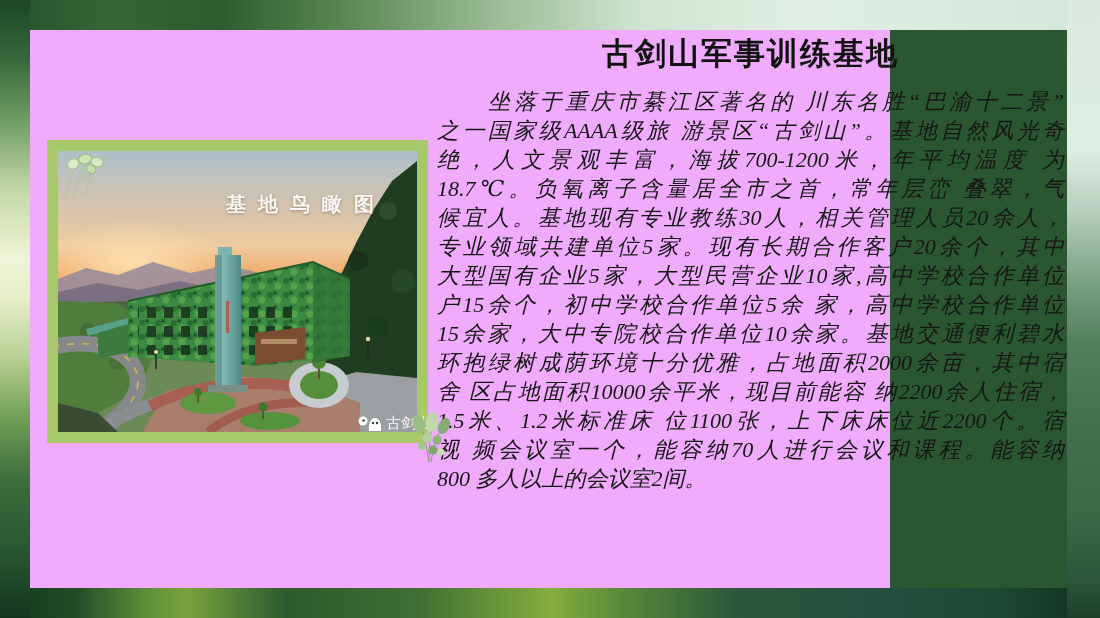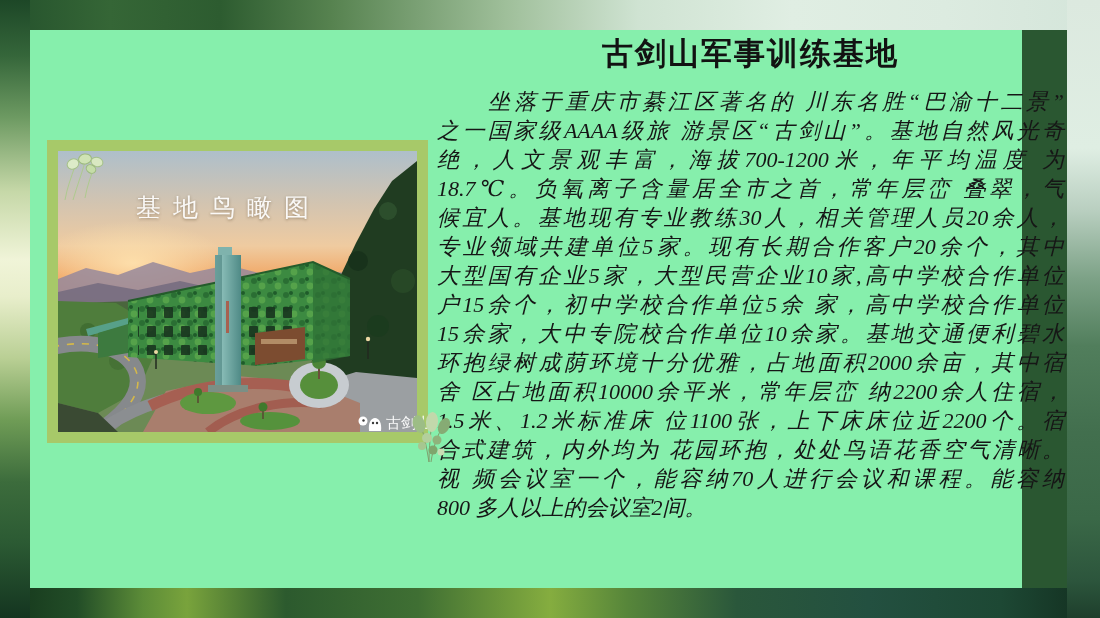--- a/index.html
+++ b/index.html
@@ -11,38 +11,38 @@
   .edge-top{left:0;top:0;width:1100px;height:30px;
     background:linear-gradient(to right,#24512c 0%,#356636 10%,#2d5c30 20%,#56824f 30%,#9fbf9a 46%,#cfe3d2 58%,#e0eee3 72%,#dcebe0 86%,#d4e5da 100%);}
   .edge-bottom{left:0;top:588px;width:1100px;height:30px;
     background:linear-gradient(to right,#14351b 0%,#224d27 7%,#5c8c38 13%,#79a33c 17%,#2c5a2e 26%,#3f6f33 38%,#85ad3f 50%,#57863a 57%,#2a573b 67%,#235040 79%,#1d4834 91%,#122d1e 100%);}
   .edge-left{left:0;top:0;width:30px;height:618px;
     background:linear-gradient(to bottom,#1d4727 0%,#35663a 9%,#6d9a62 19%,#c6d8a8 31%,#f0f4d8 42%,#e8eecb 48%,#b9cf94 58%,#6f9c56 68%,#3c6c3c 78%,#2b5a33 88%,#143520 100%);}
   .edge-right{left:1067px;top:0;width:33px;height:618px;
     background:linear-gradient(to bottom,#dce9df 0%,#dfeee3 24%,#b9cfc0 34%,#7da287 45%,#517e5c 56%,#426f4e 70%,#3a6847 84%,#2c553c 94%,#1e3f2c 100%);}
 
   
-  .panel{position:absolute;left:30px;top:30px;width:992px;height:558px;background:#86efac;}
+  .panel{position:absolute;left:30px;top:30px;width:824px;height:558px;background:#f0abfc;padding-left:36px;}
 
   .title{position:absolute;left:407px;top:3px;width:627px;text-align:center;
          font-family:"Liberation Sans","DejaVu Sans",sans-serif;
          font-weight:bold;font-size:31px;color:#121212;letter-spacing:2px;white-space:nowrap;}
 
   .bodytext{position:absolute;left:407px;top:57px;width:627px;color:#161616;}
   .bodytext .line{height:29px;line-height:29px;font-size:22px;
          text-align:justify;text-align-last:justify;white-space:nowrap;overflow:visible;font-style:italic;}
   .bodytext .line-last{text-align-last:left;}
 
   
   .photo-frame{position:absolute;left:17px;top:110px;width:359px;height:281px;
                border:11px solid #a7c969;background:#cfe0b6;}
   .photo-frame svg.scene{display:block;}
-  .photo-caption{position:absolute;left:78px;top:40px;width:250px;text-align:left;
-                 color:rgba(255,255,255,.92);font-size:25px;letter-spacing:12px;
-                 text-shadow:0 1px 3px rgba(80,60,30,.45);white-space:nowrap;}
+  .photo-caption{position:absolute;left:78px;top:40px;width:250px;text-align:right;
+                 color:rgba(255,255,255,.92);font-size:20px;letter-spacing:12px;
+                 text-shadow:0 1px 3px rgba(80,60,30,.45);white-space:nowrap;font-weight:bold;}
   .photo-watermark{position:absolute;left:299px;top:262px;display:flex;align-items:center;gap:3px;
                  color:rgba(255,255,255,.95);font-size:15px;white-space:nowrap;
                  font-family:"Liberation Sans","DejaVu Sans",sans-serif;}
   .leaf-decor{position:absolute;left:3px;top:1px;}
   .plant-decor{position:absolute;left:347px;top:261px;}
 </style>
 </head>
 <body>
 
 <div class="stage">
@@ -59,23 +59,22 @@
       <div class="line">　　坐落于重庆市綦江区著名的 川东名胜“巴渝十二景”</div>
       <div class="line">之一国家级AAAA级旅 游景区“古剑山”。基地自然风光奇</div>
       <div class="line">绝，人文景观丰富，海拔700-1200米，年平均温度 为</div>
       <div class="line">18.7℃。负氧离子含量居全市之首，常年层峦 叠翠，气</div>
       <div class="line">候宜人。基地现有专业教练30人，相关管理人员20余人，</div>
       <div class="line">专业领域共建单位5家。现有长期合作客户20余个，其中</div>
       <div class="line">大型国有企业5家，大型民营企业10家,高中学校合作单位</div>
       <div class="line">户15余个，初中学校合作单位5余 家，高中学校合作单位</div>
       <div class="line">15余家，大中专院校合作单位10余家。基地交通便利碧水</div>
       <div class="line">环抱绿树成荫环境十分优雅，占地面积2000余亩，其中宿</div>
-      <div class="line">舍 区占地面积10000余平米，常年层峦 纳2200余人住宿，</div>
+      <div class="line">舍 区占地面积10000余平米，现目前能容 纳2200余人住宿，</div>
       <div class="line">1.5米、1.2米标准床 位1100张，上下床床位近2200个。宿</div>
-      <div class="line">合式建筑，内外均为 花园环抱，处处鸟语花香空气清晰。</div>
       <div class="line">视 频会议室一个，能容纳70人进行会议和课程。能容纳</div>
       <div class="line line-last">800 多人以上的会议室2间。</div>
     </div>
 
     <div class="photo-frame">
       <svg class="scene" width="359" height="281" viewBox="0 0 359 281">
         <defs>
           <linearGradient id="sky" x1="0" y1="0" x2="0" y2="1">
             <stop offset="0" stop-color="#aebfca"></stop>
               <stop offset="0.28" stop-color="#d3c4b0"></stop>

